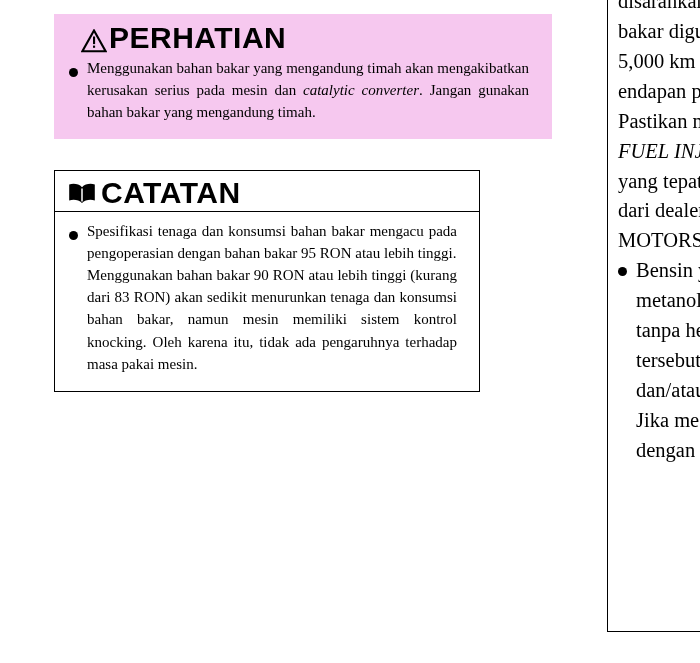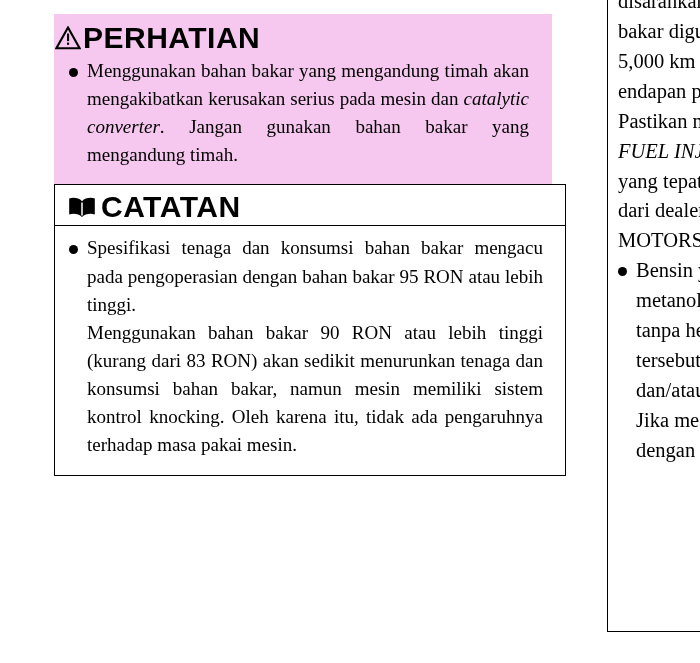--- a/index.html
+++ b/index.html
@@ -34,22 +34,22 @@
   .caution-box {
     background: #f6c8ef;
     border: 1px solid #f6c8ef;
     padding: 0;
     margin-top: 14px;
     width: 498px;
     box-sizing: border-box;
   }
   .caution-header {
     display: flex;
-    align-items: center;
-    padding: 8px 12px 2px 0;
+    align-items: flex-end;
+    padding: 8px 12px 2px 26px;
   }
   .warn-triangle {
     width: 26px;
     height: 24px;
     margin-right: 2px;
     flex: 0 0 auto;
   }
   .caution-title {
     font-family: "Liberation Sans", sans-serif;
     font-weight: bold;
@@ -57,21 +57,22 @@
     letter-spacing: 0.5px;
     line-height: 1;
   }
   .caution-body {
     padding: 2px 22px 14px 14px;
   }
 
   
   .note-box {
     border: 1.5px solid #000000;
-    width: 512px;
+    margin-top: 31px;
+    width: 426px;
     box-sizing: border-box;
     background: #ffffff;
   }
   .note-header {
     display: flex;
     align-items: center;
     padding: 7px 12px 3px 12px;
     border-bottom: 1.5px solid #000000;
   }
   .book-icon {
@@ -102,21 +103,21 @@
     height: 9px;
     border-radius: 50%;
     background: #000000;
     margin: 11px 9px 0 0;
   }
   .bullet-text {
     flex: 1 1 auto;
   }
   p.just {
     margin: 0;
-    font-size: 19px;
+    font-size: 15px;
     line-height: 1.48;
     text-align: justify;
     text-justify: inter-word;
     hyphens: none;
   }
   p.just + p.just {
     margin-top: 0;
   }
   .ital { font-style: italic; }
 

